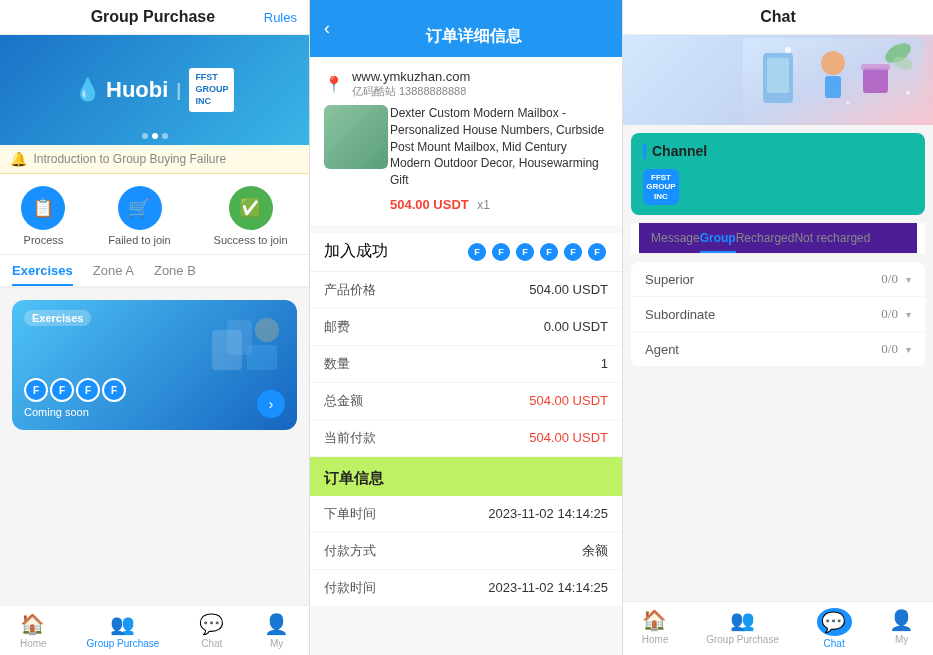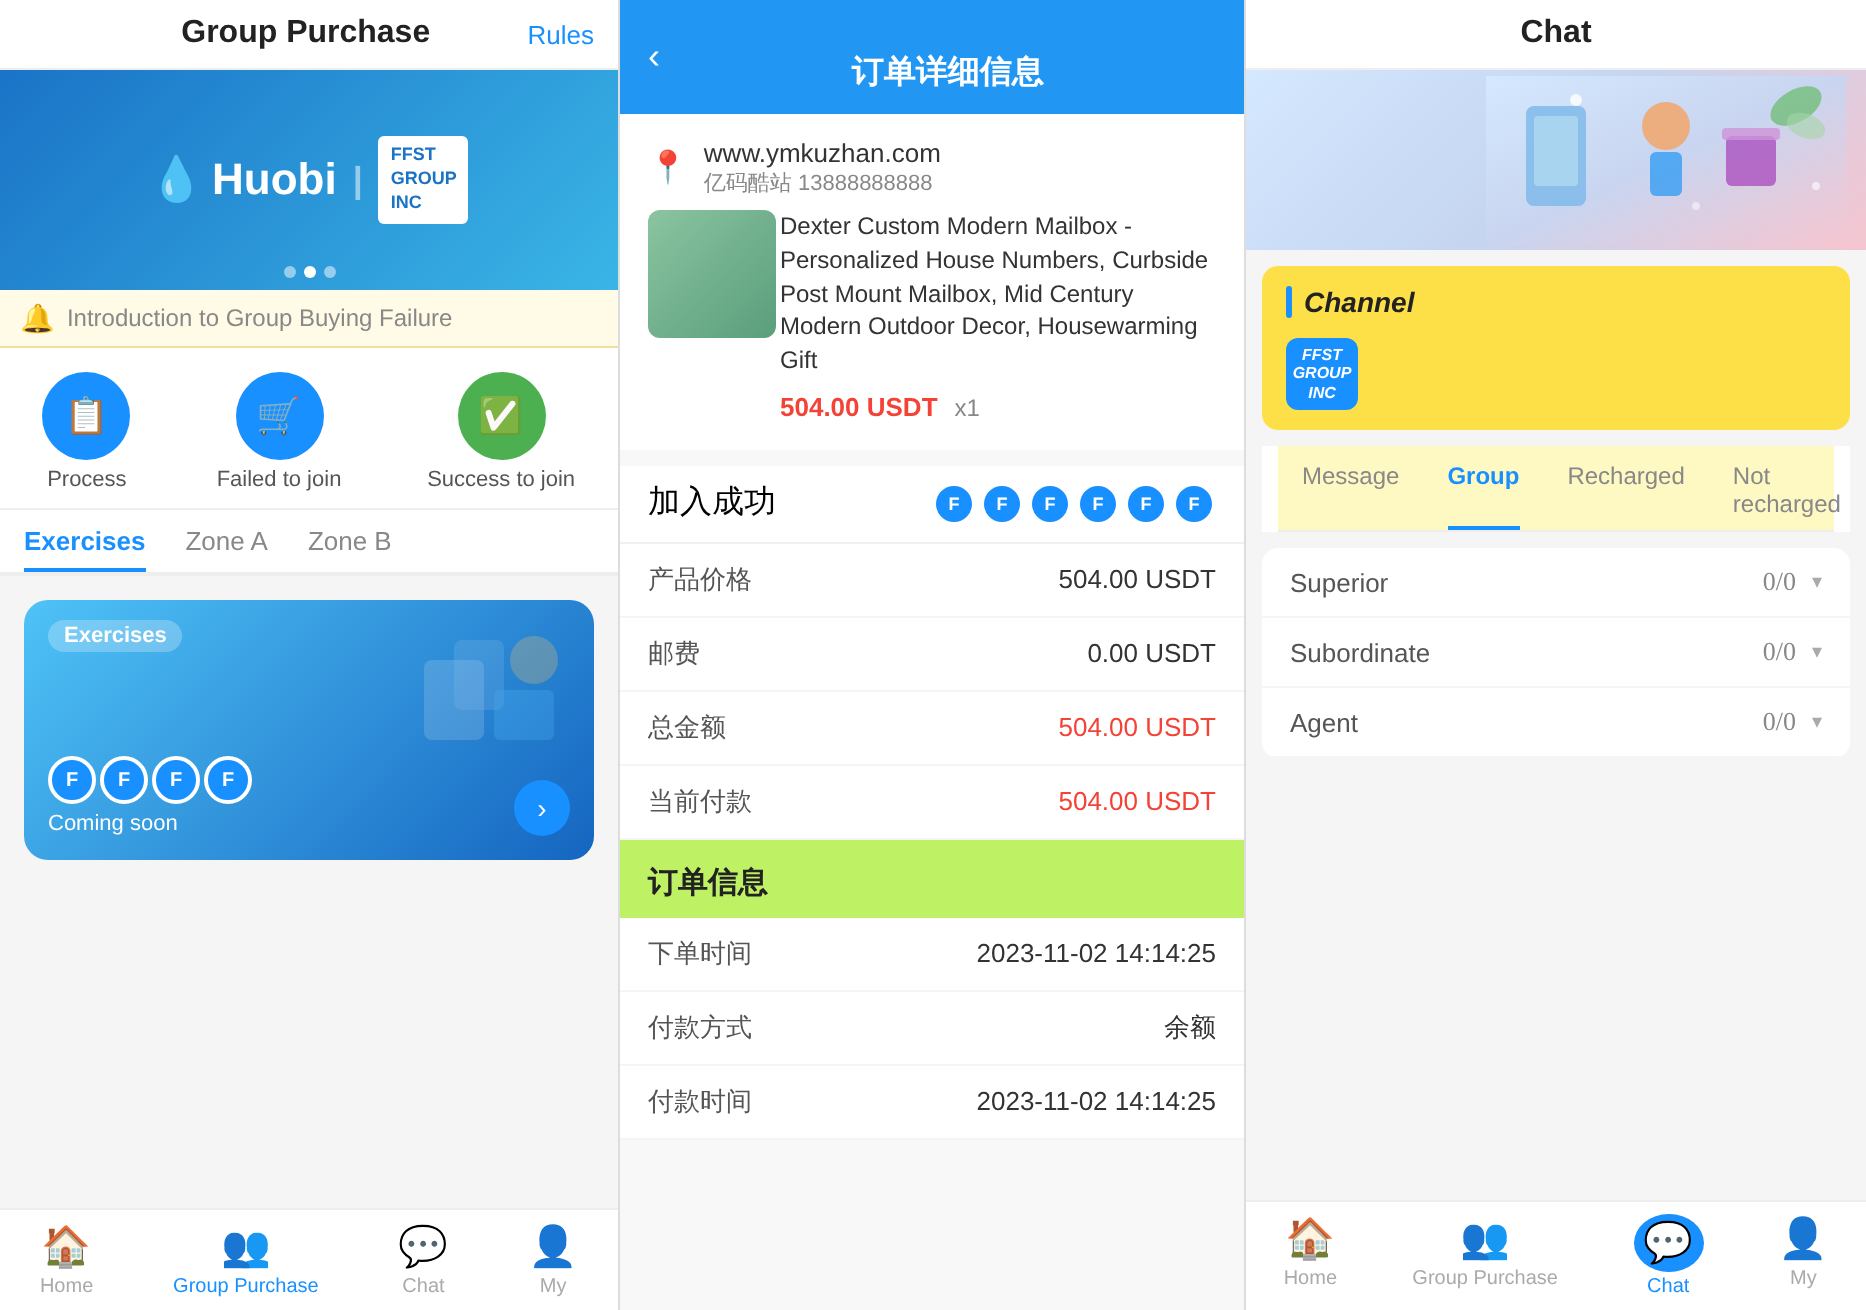--- a/index.html
+++ b/index.html
@@ -391,25 +391,24 @@
       width: 100%;
       height: 100%;
       background: linear-gradient(135deg, #d4e8ff 0%, #c5d5f0 50%, #f5c5d0 100%);
       display: flex;
       align-items: center;
       justify-content: flex-end;
       padding-right: 10px;
     }
 
     .channel-section {
-      background: #fde047;
+      background: #14b8a6;
       margin: 8px;
       border-radius: 8px;
       padding: 10px 12px;
-      font-style: italic;
     }
     .channel-title-row {
       display: flex;
       align-items: center;
       gap: 6px;
       margin-bottom: 10px;
     }
     .channel-bar {
       width: 3px; height: 16px;
       background: #1890ff;
@@ -438,23 +437,23 @@
     .channel-name { font-size: 13px; font-weight: 600; color: #222; }
     .channel-dot {
       width: 8px; height: 8px;
       border-radius: 50%;
       background: #f44336;
       margin-left: 2px;
     }
 
     .msg-tabs {
       display: flex;
-      gap: 24px;
+      gap: 0;
       padding: 8px 12px 0;
-      background: #fef9c3;
+      background: #4c1d95;
       border-bottom: 1px solid #eee;
       margin: 0 8px;
       border-radius: 0;
     }
     .msg-tab {
       font-size: 12px;
       color: #888;
       padding-bottom: 6px;
       cursor: pointer;
     }
@@ -631,20 +630,24 @@
     <div>
       <div class="detail-row">
         <span class="detail-label">产品价格</span>
         <span class="detail-value">504.00 USDT</span>
       </div>
       <div class="detail-row">
         <span class="detail-label">邮费</span>
         <span class="detail-value">0.00 USDT</span>
       </div>
       <div class="detail-row">
+        <span class="detail-label">数量</span>
+        <span class="detail-value">1</span>
+      </div>
+      <div class="detail-row">
         <span class="detail-label">总金额</span>
         <span class="detail-value red">504.00 USDT</span>
       </div>
       <div class="detail-row">
         <span class="detail-label">当前付款</span>
         <span class="detail-value red">504.00 USDT</span>
       </div>
     </div>
 
     <div class="section-title">订单信息</div>

